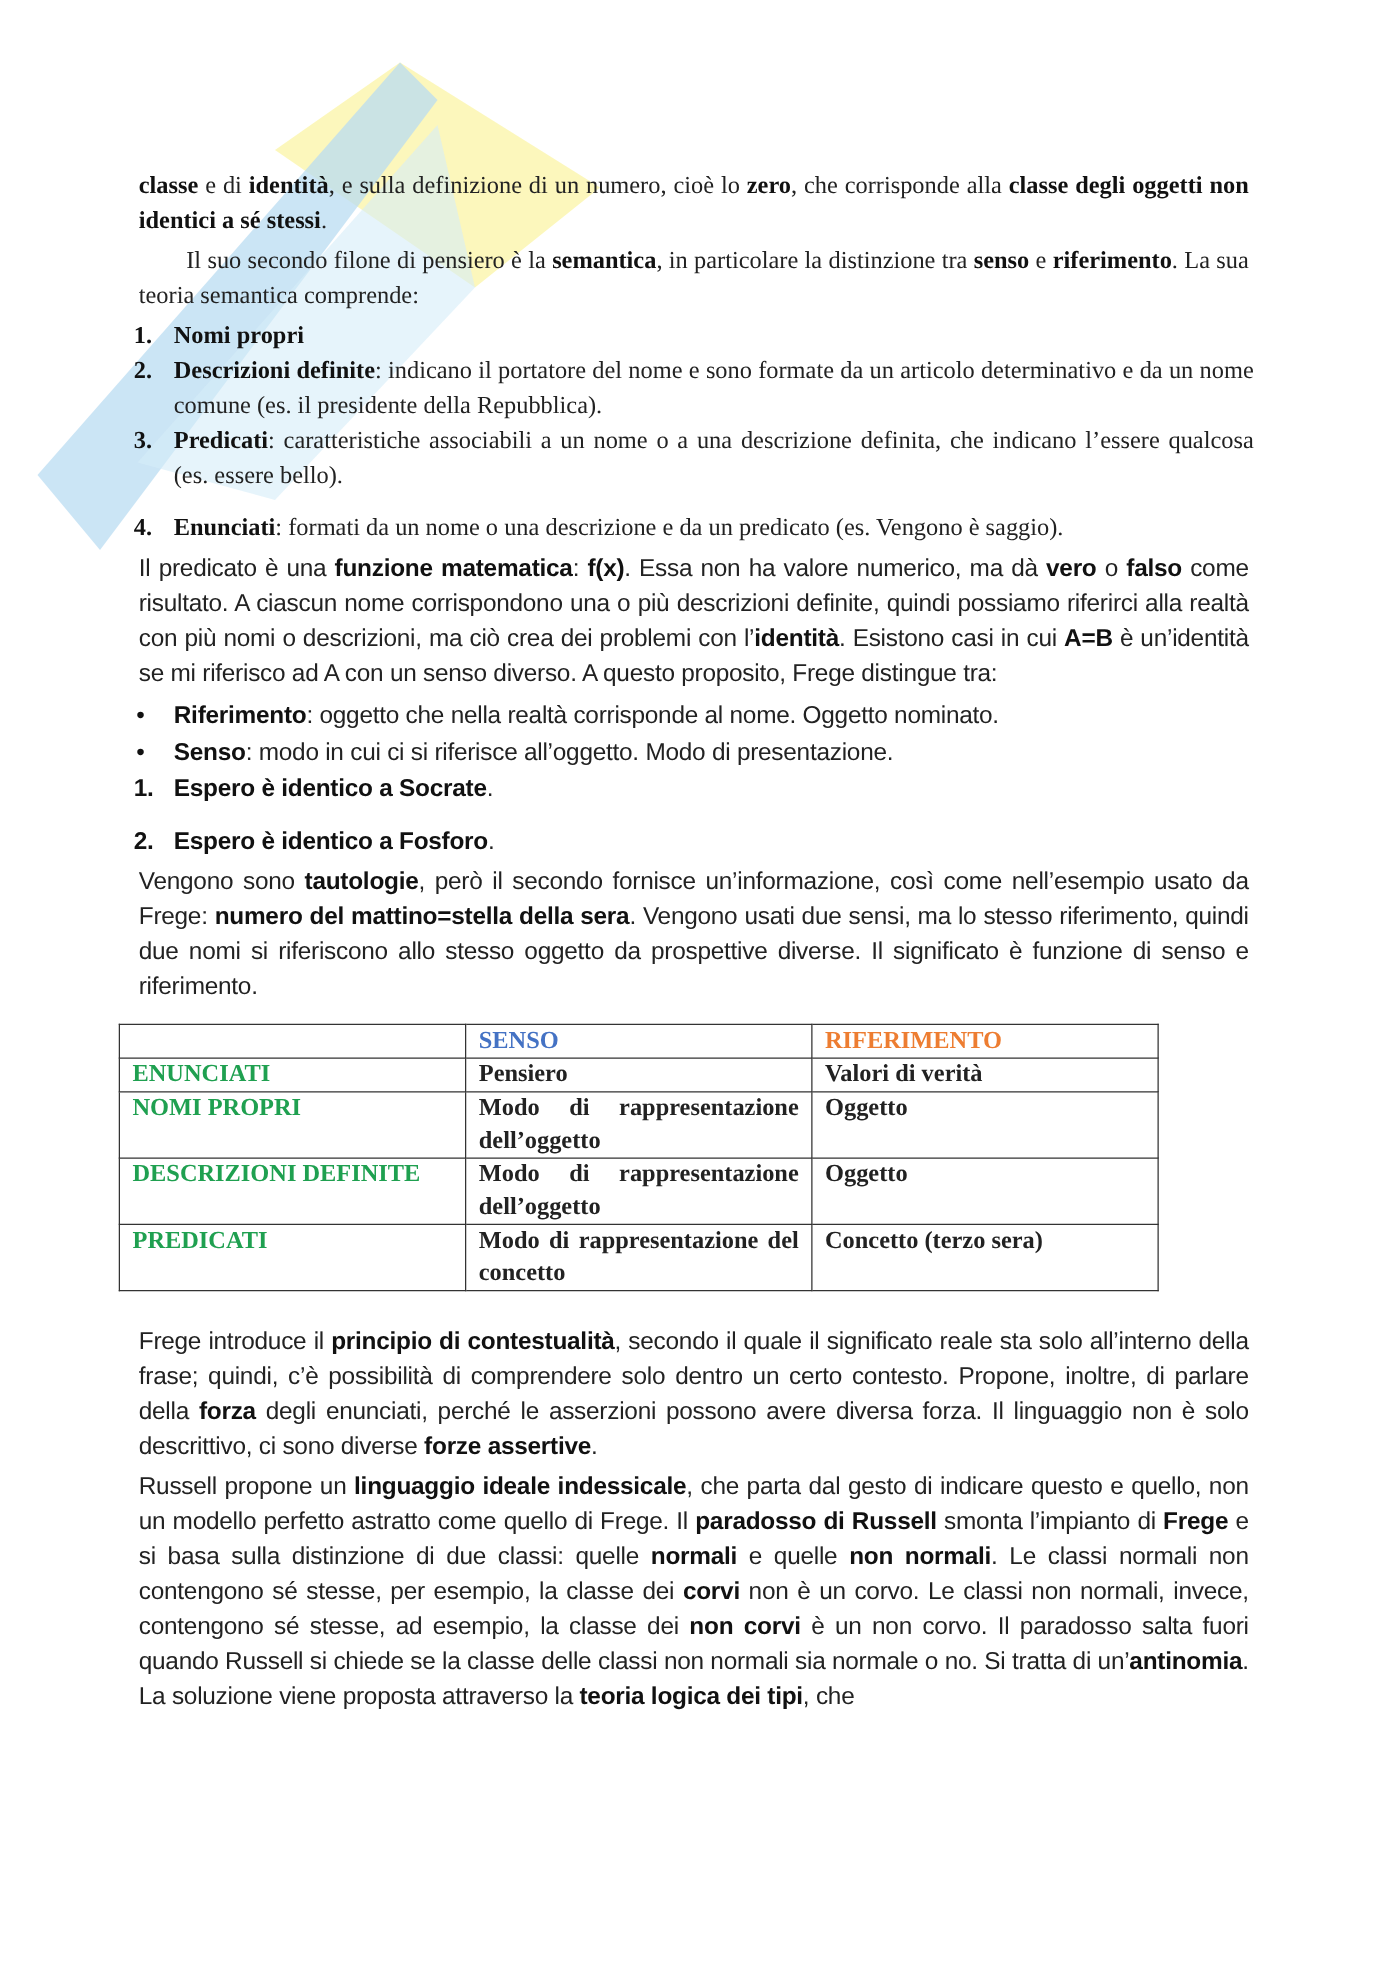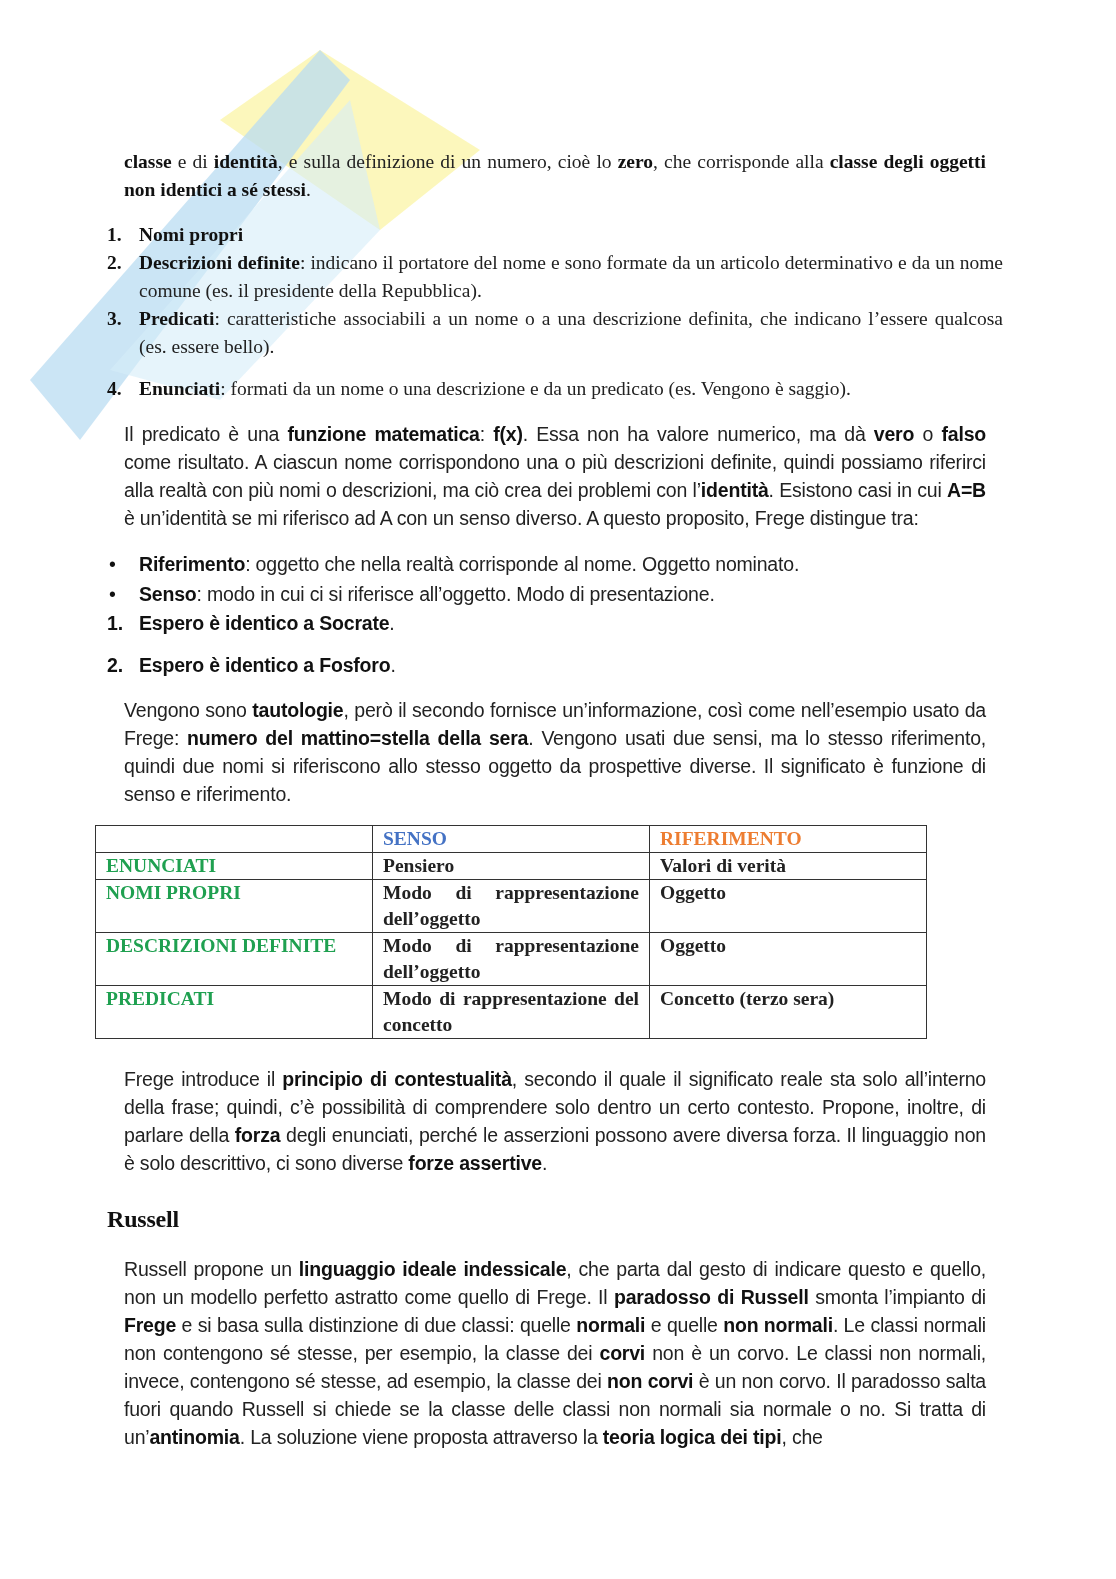--- a/index.html
+++ b/index.html
@@ -1,20 +1,20 @@
 <!DOCTYPE html>
 <html><head>
 <meta charset="utf-8">
 <style>
   html, body { margin: 0; padding: 0; background: #ffffff; }
   body { width: 1116px; height: 1579px; position: relative; overflow: hidden; }
   .watermark { position: absolute; left: 20px; top: 40px; width: 470px; height: 420px; pointer-events: none; z-index: 0; }
   .page { position: absolute; left: 107px; top: 131px; width: 896px; z-index: 1;
     font-family: "Liberation Serif", serif; font-size: 19.5px; color: #222; line-height: 28px; }
-  p { margin: 17px; text-align: justify; }
+  p { margin: 4px; text-align: justify; }
   b { color: #111; }
   .indent { text-indent: 38px; }
   .list { margin: 0; padding: 0; list-style: none; }
   .list li { position: relative; padding-left: 32px; text-align: justify; }
   .list li .num { position: absolute; left: 0; top: 0; font-weight: bold; color: #111; }
   .list li .bul { position: absolute; left: 2px; top: 0; color: #111; }
   .gap { height: 14px; }
   .condensed { font-family: "Liberation Sans Narrow", "Liberation Sans", sans-serif; letter-spacing: -0.2px; }
   table { border-collapse: collapse; margin-top: 16px; margin-left: -12px; width: 832px; font-size: 19.5px; line-height: 26px; }
   td { border: 1.5px solid #333; vertical-align: top; padding: 0 10px; font-weight: bold; }
@@ -31,20 +31,21 @@
 <svg class="watermark" viewBox="0 0 470 420">
   <polygon points="200,80 300,10 460,110 360,190" fill="#fbf3a0" opacity="0.7"></polygon>
   <polygon points="10,340 300,10 330,40 60,400" fill="#b9dcf2" opacity="0.75"></polygon>
   <polygon points="90,330 330,60 360,190 200,360" fill="#d6ecf8" opacity="0.6"></polygon>
 </svg>
 
 <div class="page">
 
   <p><b>classe</b><span> e di </span><b>identità</b><span>, e sulla definizione di un numero, cioè lo </span><b>zero</b><span>, che corrisponde alla </span><b>classe degli oggetti non identici a sé stessi</b><span>.</span></p>
 
+  <p class="indent"><span>Il suo secondo filone di pensiero è la </span><b>semantica</b><span>, in particolare la distinzione tra </span><b>senso</b><span> e </span><b>riferimento</b><span>. La sua teoria semantica comprende:</span></p>
 
   <ol class="list">
     <li><span class="num">1.</span><b>Nomi propri</b><span></span></li>
     <li><span class="num">2.</span><b>Descrizioni definite</b><span>: indicano il portatore del nome e sono formate da un articolo determinativo e da un nome comune (es. il presidente della Repubblica).</span></li>
     <li><span class="num">3.</span><b>Predicati</b><span>: caratteristiche associabili a un nome o a una descrizione definita, che indicano l’essere qualcosa (es. essere bello).</span></li>
     <li class="gap"></li>
     <li><span class="num">4.</span><b>Enunciati</b><span>: formati da un nome o una descrizione e da un predicato (es. Vengono è saggio).</span></li>
   </ol>
 
   <div class="condensed">
@@ -91,17 +92,16 @@
       <td class="c0 rowlabel">PREDICATI</td>
       <td class="c1">Modo di rappresentazione del concetto</td>
       <td>Concetto (terzo sera)</td>
     </tr>
   </tbody>
     </table>
 
   <div class="condensed">
     <p style="margin-top:26px;"><span>Frege introduce il </span><b>principio di contestualità</b><span>, secondo il quale il significato reale sta solo all’interno della frase; quindi, c’è possibilità di comprendere solo dentro un certo contesto. Propone, inoltre, di parlare della </span><b>forza</b><span> degli enunciati, perché le asserzioni possono avere diversa forza. Il linguaggio non è solo descrittivo, ci sono diverse </span><b>forze assertive</b><span>.</span></p>
 
-    <h2>Russell</h2>
 
     <p><span>Russell propone un </span><b>linguaggio ideale indessicale</b><span>, che parta dal gesto di indicare questo e quello, non un modello perfetto astratto come quello di Frege. Il </span><b>paradosso di Russell</b><span> smonta l’impianto di </span><b>Frege</b><span> e si basa sulla distinzione di due classi: quelle </span><b>normali</b><span> e quelle </span><b>non normali</b><span>. Le classi normali non contengono sé stesse, per esempio, la classe dei </span><b>corvi</b><span> non è un corvo. Le classi non normali, invece, contengono sé stesse, ad esempio, la classe dei </span><b>non corvi</b><span> è un non corvo. Il paradosso salta fuori quando Russell si chiede se la classe delle classi non normali sia normale o no. Si tratta di un’</span><b>antinomia</b><span>. La soluzione viene proposta attraverso la </span><b>teoria logica dei tipi</b><span>, che</span></p>
   </div>
 </div>
 
 </body></html>

